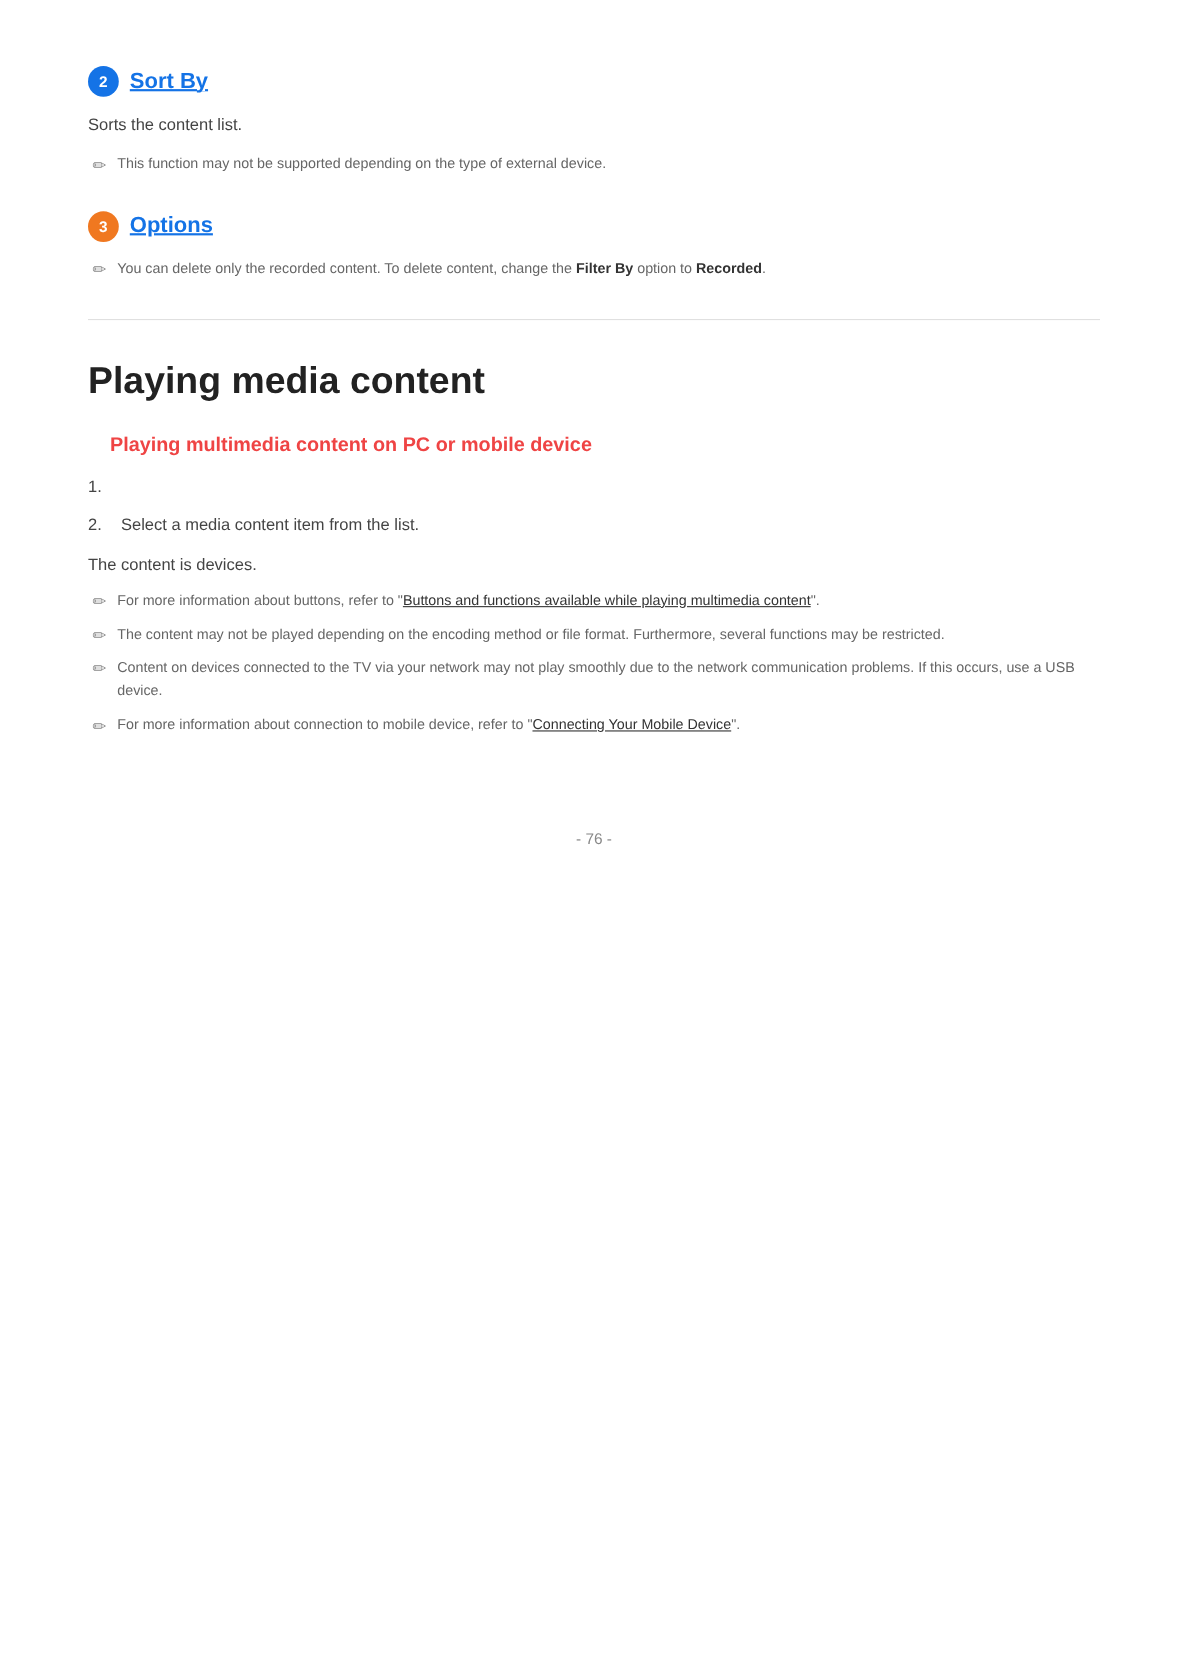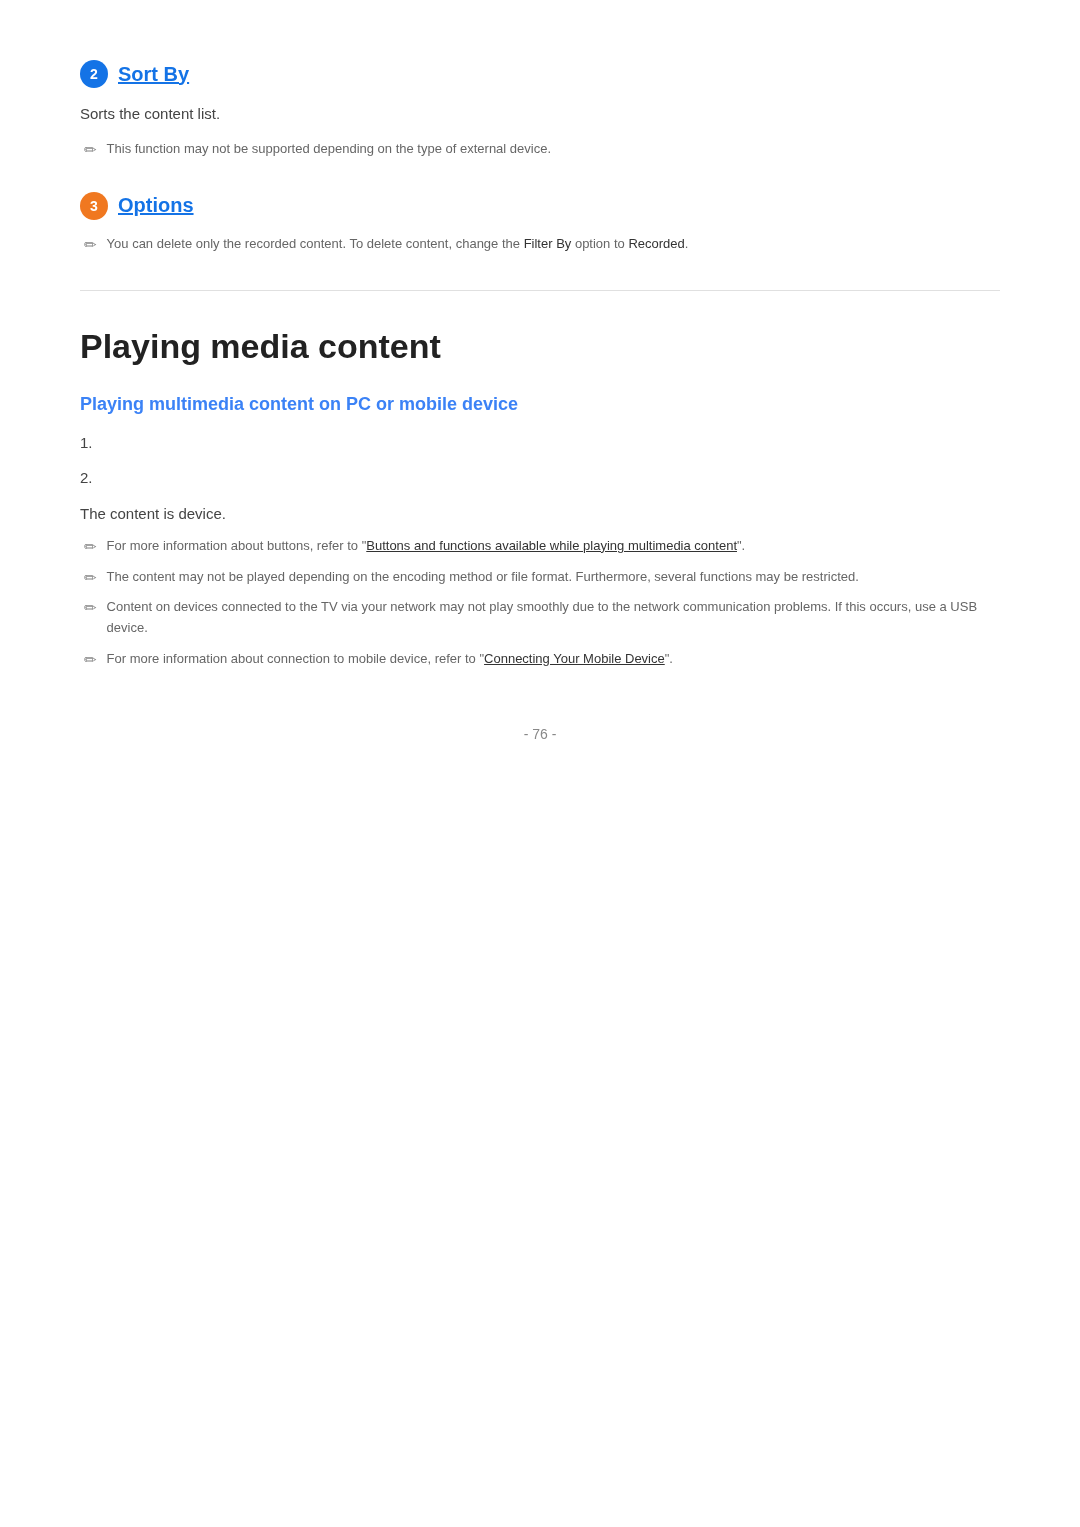--- a/index.html
+++ b/index.html
@@ -79,21 +79,21 @@
       font-size: 13px;
       color: #666666;
       line-height: 1.6;
     }
 
     .highlight-blue {
       color: #1473e6;
     }
 
     .highlight-bold {
-      font-weight: normal;
+      font-weight: bold;
       color: #333333;
     }
 
     .underline-link {
       text-decoration: underline;
       color: #333333;
     }
 
     .divider {
       border: none;
@@ -104,22 +104,23 @@
     .h2-title {
       font-size: 34px;
       font-weight: 600;
       color: #222222;
       margin-bottom: 28px;
     }
 
     .h3-title {
       font-size: 18px;
       font-weight: 600;
-      color: #3b82f6;
+      color: #ef4444;
       margin-bottom: 16px;
+      margin-left: 20px;
     }
 
     .numbered-list {
       list-style: none;
       margin-bottom: 14px;
       padding-left: 0;
     }
 
     .numbered-list li {
       display: flex;
@@ -150,21 +151,21 @@
       font-size: 15px;
       color: #444444;
       margin-bottom: 14px;
       font-weight: 400;
     }
 
     .page-footer {
       text-align: center;
       color: #888888;
       font-size: 14px;
-      margin-top: 56px;
+      margin-top: 84px;
     }
 
     
     .svg-home {
       width: 18px;
       height: 18px;
       vertical-align: middle;
       display: inline-block;
     }
 
@@ -216,24 +217,25 @@
   <h2 class="h2-title">Playing media content</h2>
 
   <h3 class="h3-title">Playing multimedia content on PC or mobile device</h3>
 
   <ol class="numbered-list">
     <li>
       <span class="list-number">1.</span>
     </li>
     <li>
       <span class="list-number">2.</span>
+      <span>Select a media content item from the list.</span>
     </li>
   </ol>
 
-  <p class="content-played-text">The content is device.</p>
+  <p class="content-played-text">The content is devices.</p>
 
   <div class="note-item">
     <span class="pencil-icon">✏</span>
     <span class="note-text">
       For more information about buttons, refer to "<span class="underline-link">Buttons and functions available while playing multimedia content</span>".
     </span>
   </div>
 
   <div class="note-item">
     <span class="pencil-icon">✏</span>

